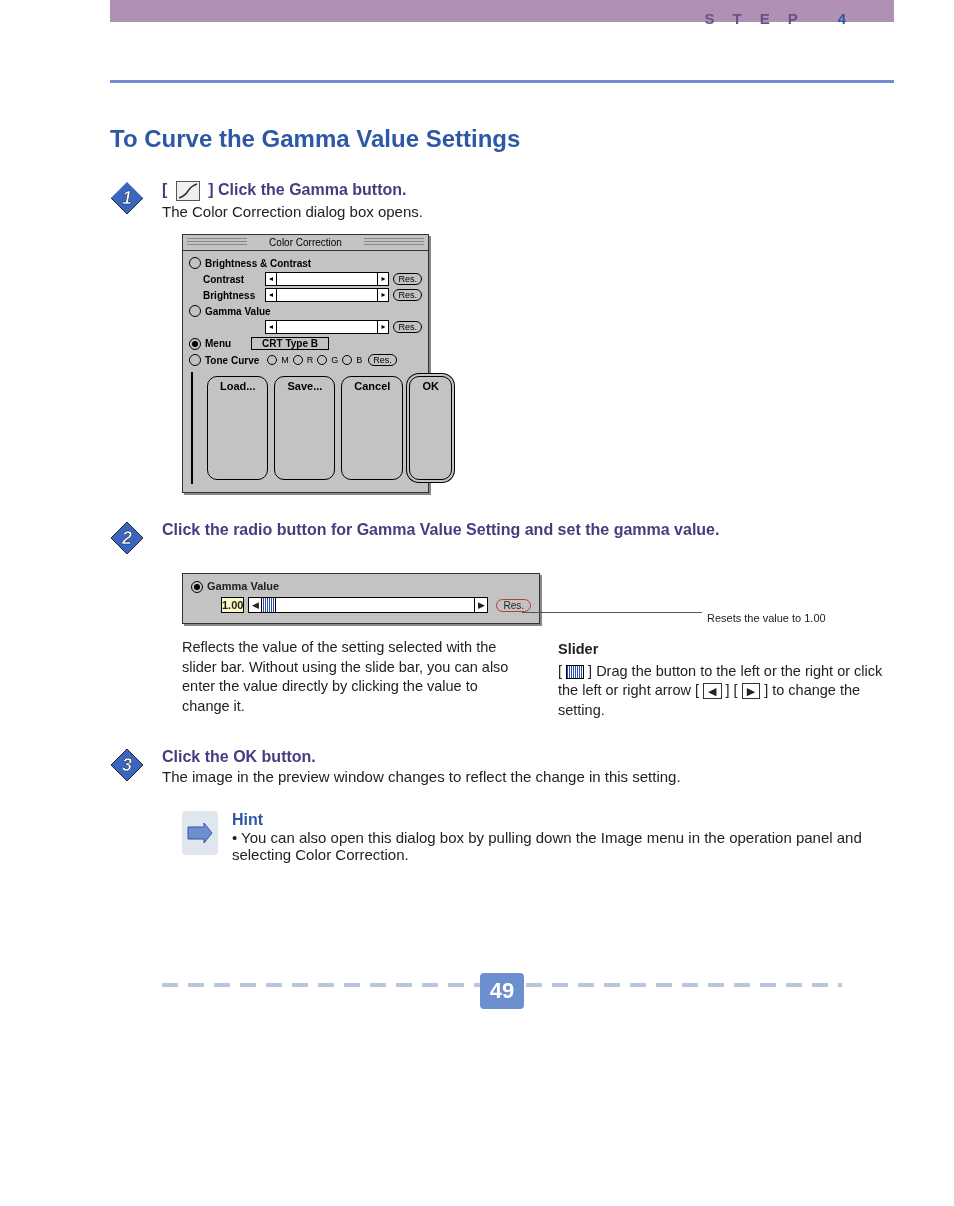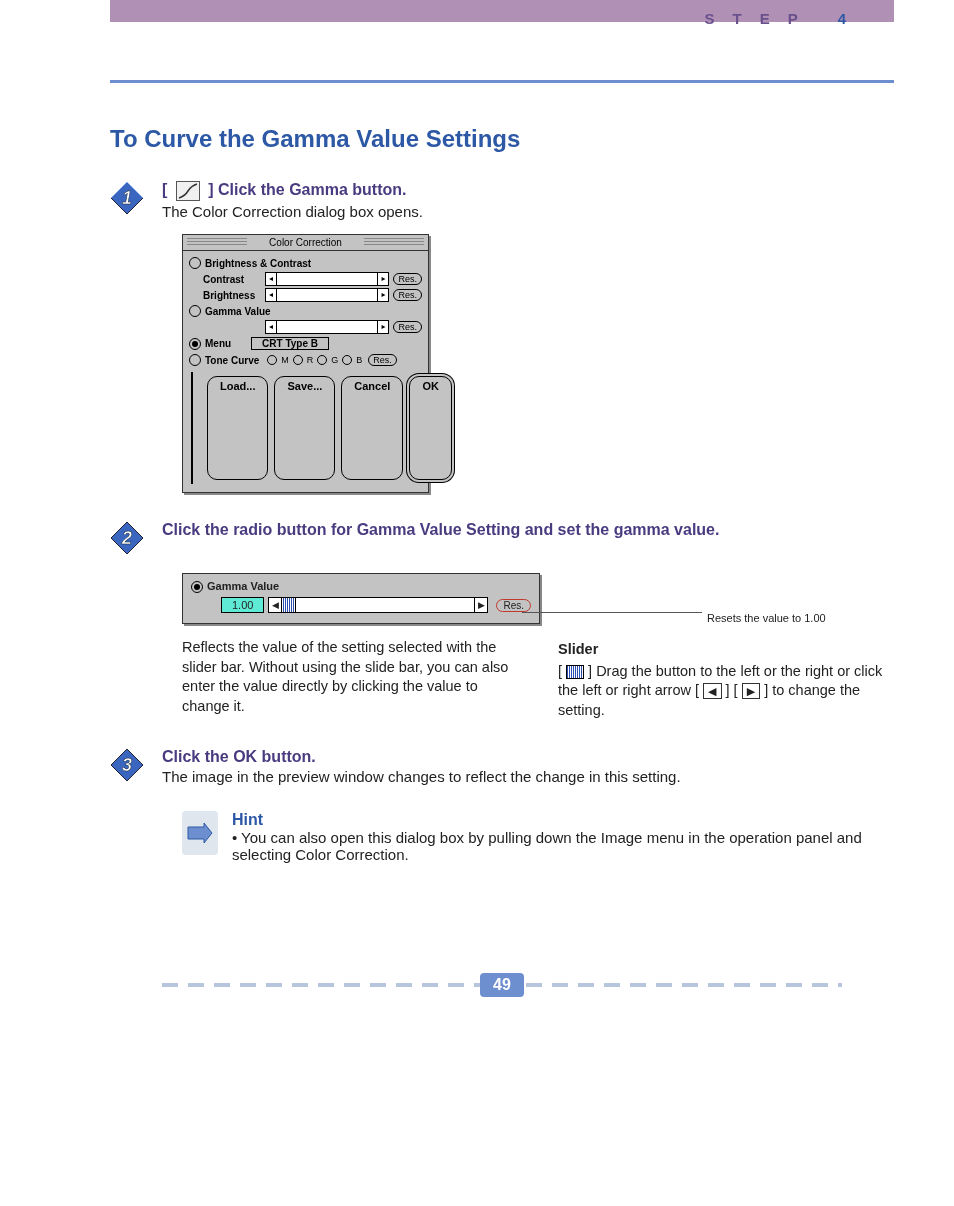--- a/index.html
+++ b/index.html
@@ -39,42 +39,42 @@
 .graph-box svg{position:absolute;inset:0}
 .btn-col{flex:1;display:flex;flex-direction:row;gap:6px;padding:4px 4px 4px 14px}
 .dlg-btn{border:1px solid #000;border-radius:10px;padding:3px 12px;background:#c3c3c3;text-align:center;font-weight:bold;font-size:11px}
 .dlg-btn.ok{box-shadow:0 0 0 2px #c3c3c3,0 0 0 3px #000}
 .step2-img-wrap{margin:18px 0 8px 72px}
 .gamma-panel{width:340px;background:#c3c3c3;border:1px solid #333;padding:6px 8px 10px 8px;font-family:Chicago,Geneva,Helvetica,sans-serif;font-size:11px;box-shadow:2px 2px 0 #888;position:relative}
 .gamma-panel .radio{width:10px;height:10px;border:1px solid #000;border-radius:50%;display:inline-block;margin-right:4px;vertical-align:middle}
 .gamma-panel .radio.sel:after{content:"";display:block;width:6px;height:6px;background:#000;border-radius:50%;margin:2px}
 .gamma-panel .lbl{font-weight:bold}
 .gamma-panel .row2{display:flex;align-items:center;margin-top:4px;padding-left:30px;gap:4px}
-.val-box{border:1px solid #000;background:#5eead4;padding:1px 10px;font-weight:normal}
+.val-box{border:1px solid #000;background:#fef9c3;padding:1px 0;font-weight:bold}
 .slider2{flex:1;height:14px;border:1px solid #000;background:#fff;position:relative}
 .slider2 .a{position:absolute;top:0;bottom:0;width:12px;border:0 solid #000;text-align:center;line-height:14px;font-size:9px;background:#fff}
 .slider2 .al{left:0;border-right-width:1px}
 .slider2 .ar{right:0;border-left-width:1px}
 .slider2 .thumb{position:absolute;left:14px;top:0;bottom:0;width:12px;background:repeating-linear-gradient(90deg,#2b4fb0 0 1px,#fff 1px 2px);border-right:1px solid #000}
 .res-call{border:1px dashed #c0392b;border-style:solid;border-radius:10px;padding:0 6px;font-size:10px;margin-left:4px;position:relative}
 .note-cols{display:flex;margin:14px 0 28px 72px;gap:40px;font-size:14.5px;line-height:1.35}
 .note-cols .col{flex:1}
 .slider-label{font-weight:bold;margin:2px 0 2px 0}
 .reset-note{position:relative}
 .reset-line{position:absolute;left:340px;top:39px;width:180px;border-top:1px solid #555}
 .reset-text{position:absolute;left:525px;top:39px;font-size:11px}
 .small-arrow-box{display:inline-block;border:1px solid #333;padding:0 4px;font-size:11px;line-height:14px;vertical-align:middle}
 .ico-thumb{display:inline-block;width:16px;height:12px;background:repeating-linear-gradient(90deg,#2b4fb0 0 1px,#fff 1px 2px);border:1px solid #000;vertical-align:middle}
 .hint-box{display:flex;align-items:flex-start;margin:26px 0 0 72px}
 .hint-ico{width:44px;height:44px;background:#dfe6ee;border-radius:4px;display:flex;align-items:center;justify-content:center;margin-right:14px}
 .hint-ico svg{width:28px;height:20px}
 .hint-body .hint-t{color:#2d58a5;font-weight:bold;font-size:16px}
 .footer{position:relative;margin:120px auto 0 auto;text-align:center}
 .footer .stripe{height:4px;background:repeating-linear-gradient(90deg,#b7c6dc 0 16px,transparent 16px 26px);width:680px;margin:0 auto}
-.footer .pg{width:44px;height:24px;background:#6d8fd0;color:#fff;font-weight:bold;display:flex;align-items:center;justify-content:center;border-radius:4px;position:absolute;left:50%;top:-10px;transform:translateX(-50%);font-size:16px}
+.footer .pg{width:44px;height:36px;background:#6d8fd0;color:#fff;font-weight:bold;display:flex;align-items:center;justify-content:center;border-radius:4px;position:absolute;left:50%;top:-10px;transform:translateX(-50%);font-size:22px}
 .hdr-step span{color:#6a508d}
 .hdr-step .n{color:#2d58a5}
 </style>
 </head>
 <body>
 
 <div class="page">
   <div class="hdr-purple"></div>
   <div class="hdr-step">
     <span>STEP</span>

